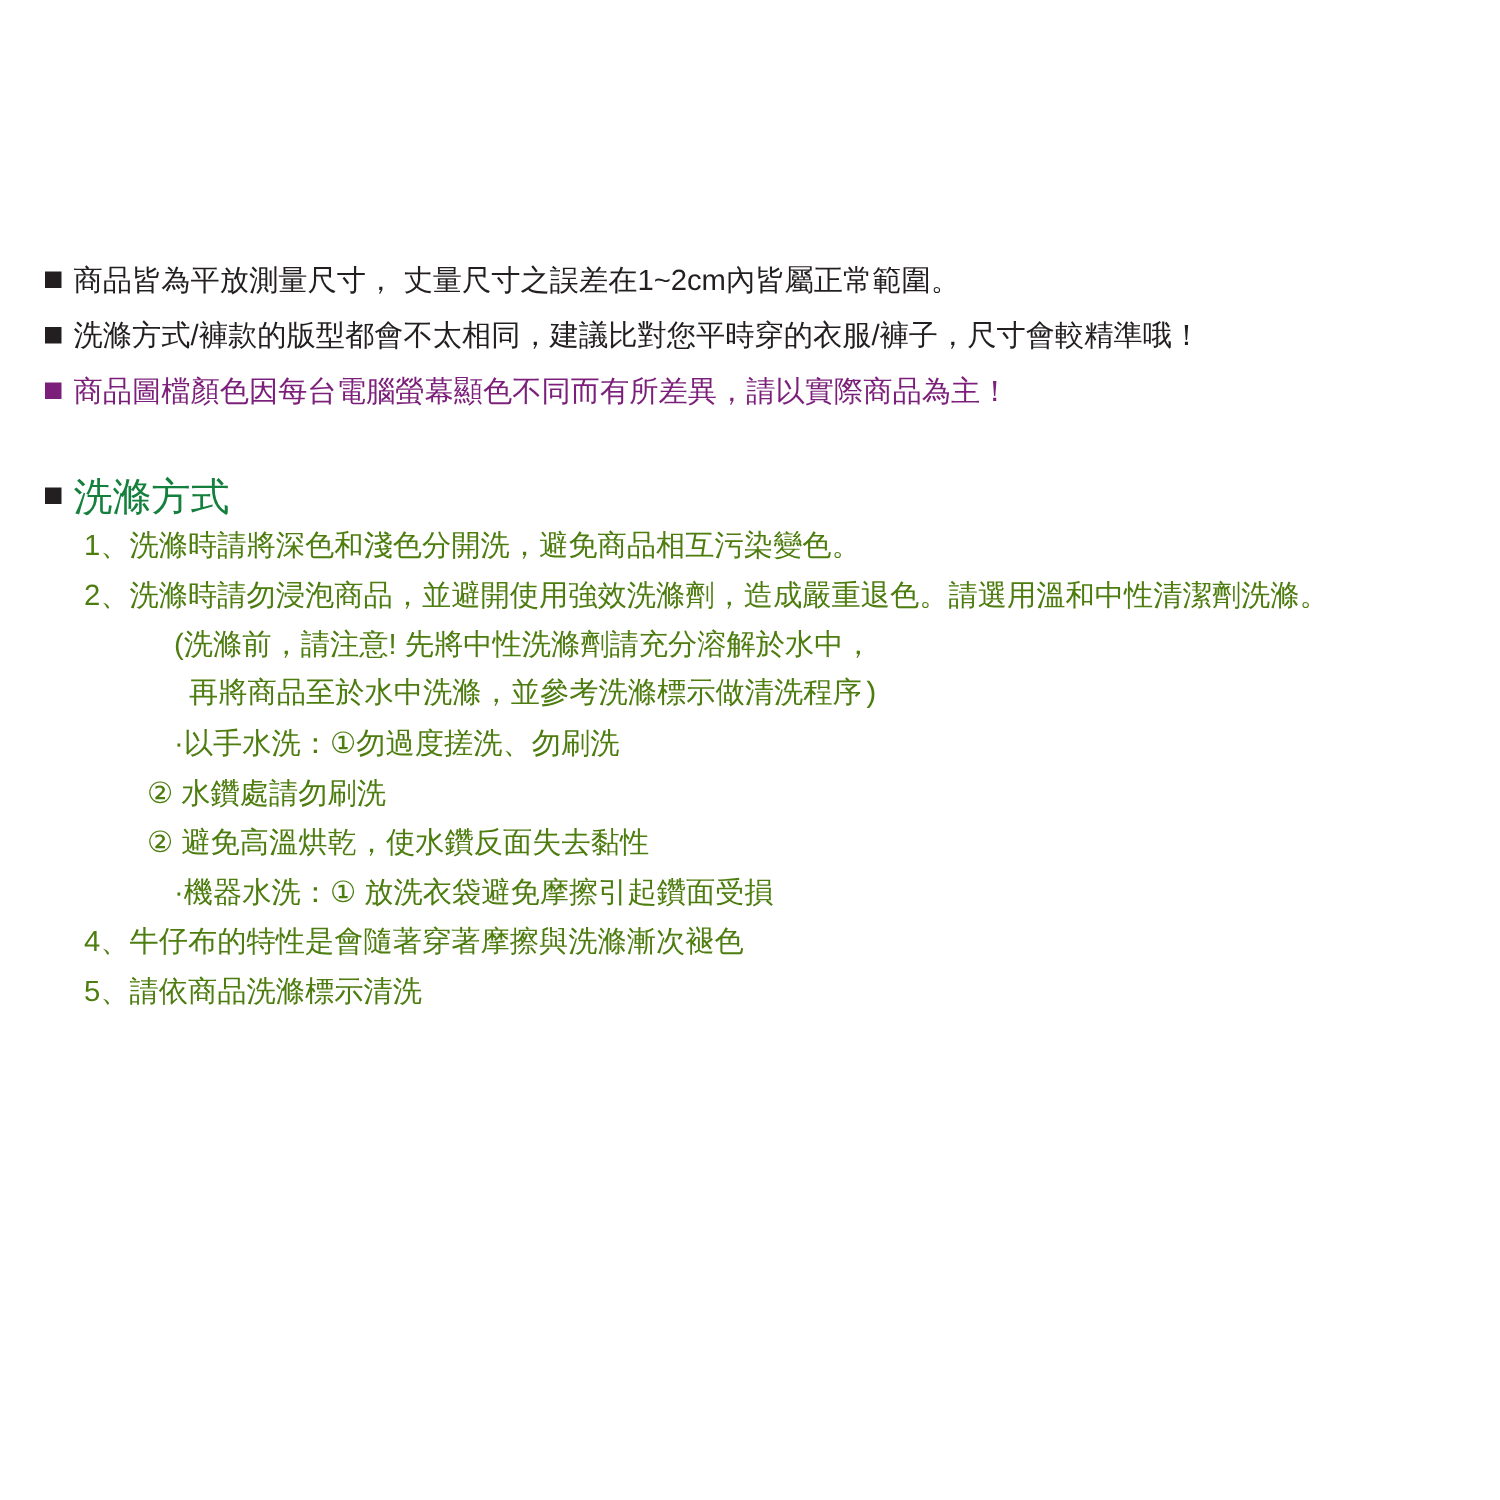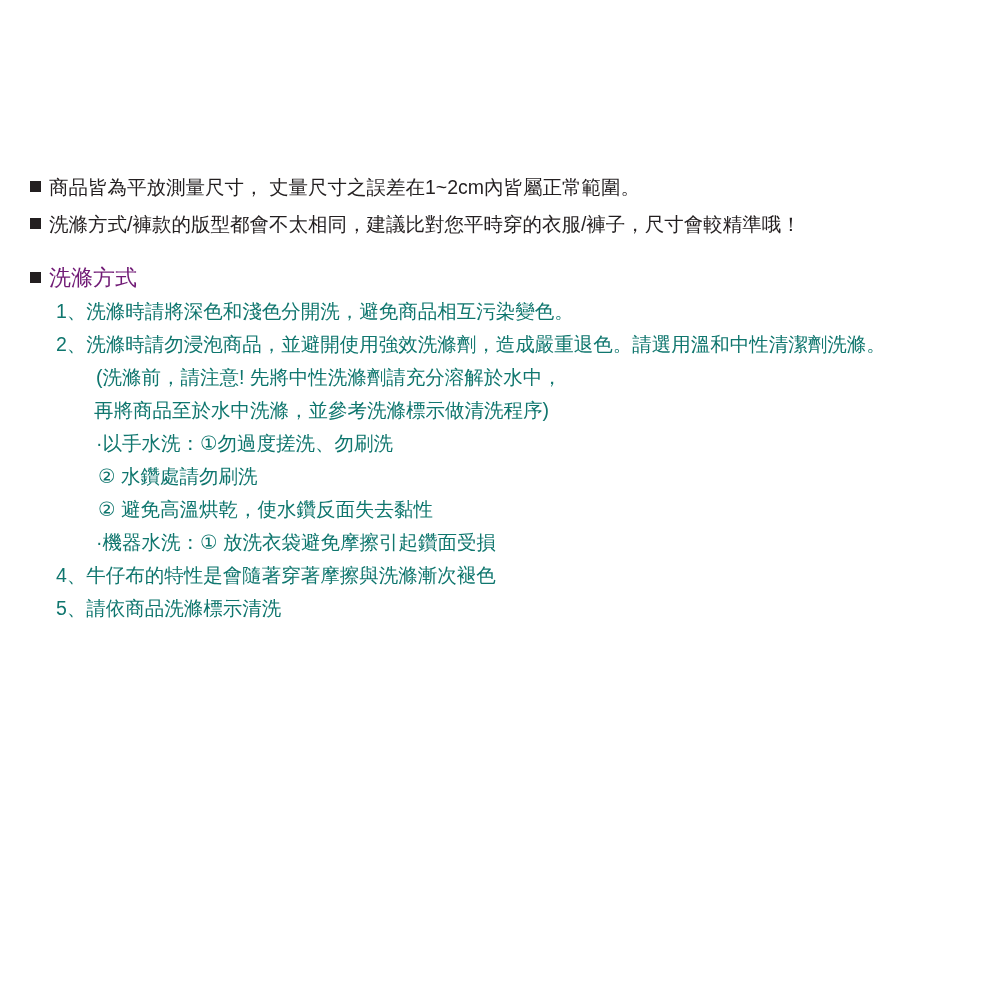--- a/index.html
+++ b/index.html
@@ -39,51 +39,55 @@
   }
   .note-line.purple {
     color: #7b1f7a;
   }
   .note-line.purple .bullet {
     background: #7b1f7a;
   }
   .section-head {
     display: flex;
     align-items: flex-start;
-    font-size: 22px;
+    font-size: 26px;
     line-height: 34px;
-    margin-top: 20px;
-    color: #701a75;
+    margin-top: 36px;
+    color: #15803d;
   }
   .item {
     font-size: 19.5px;
     line-height: 33px;
-    color: #0f766e;
+    color: #4d7c0f;
     white-space: pre;
   }
   .lvl1 { margin-left: 26px; }
-  .lvl2 { margin-left: 66px; }
-  .lvl3 { margin-left: 64px; }
+  .lvl2 { margin-left: 86px; }
+  .lvl3 { margin-left: 96px; font-family: Liberation Mono, monospace; }
   .lvl4 { margin-left: 68px; }
 </style>
 </head>
 <body>
 
 <div class="page">
 
   <div class="note-line">
     <span class="bullet"></span>
     <span>商品皆為平放測量尺寸， 丈量尺寸之誤差在1~2cm內皆屬正常範圍。</span>
   </div>
 
   <div class="note-line">
     <span class="bullet"></span>
     <span>洗滌方式/褲款的版型都會不太相同，建議比對您平時穿的衣服/褲子，尺寸會較精準哦！</span>
   </div>
 
+  <div class="note-line purple">
+    <span class="bullet"></span>
+    <span>商品圖檔顏色因每台電腦螢幕顯色不同而有所差異，請以實際商品為主！</span>
+  </div>
 
   <div class="section-head">
     <span class="bullet"></span>
     <span>洗滌方式</span>
   </div>
 
   <div class="item lvl1">1、洗滌時請將深色和淺色分開洗，避免商品相互污染變色。</div>
   <div class="item lvl1">2、洗滌時請勿浸泡商品，並避開使用強效洗滌劑，造成嚴重退色。請選用溫和中性清潔劑洗滌。</div>
   <div class="item lvl2">(洗滌前，請注意! 先將中性洗滌劑請充分溶解於水中，</div>
   <div class="item lvl3">再將商品至於水中洗滌，並參考洗滌標示做清洗程序)</div>

